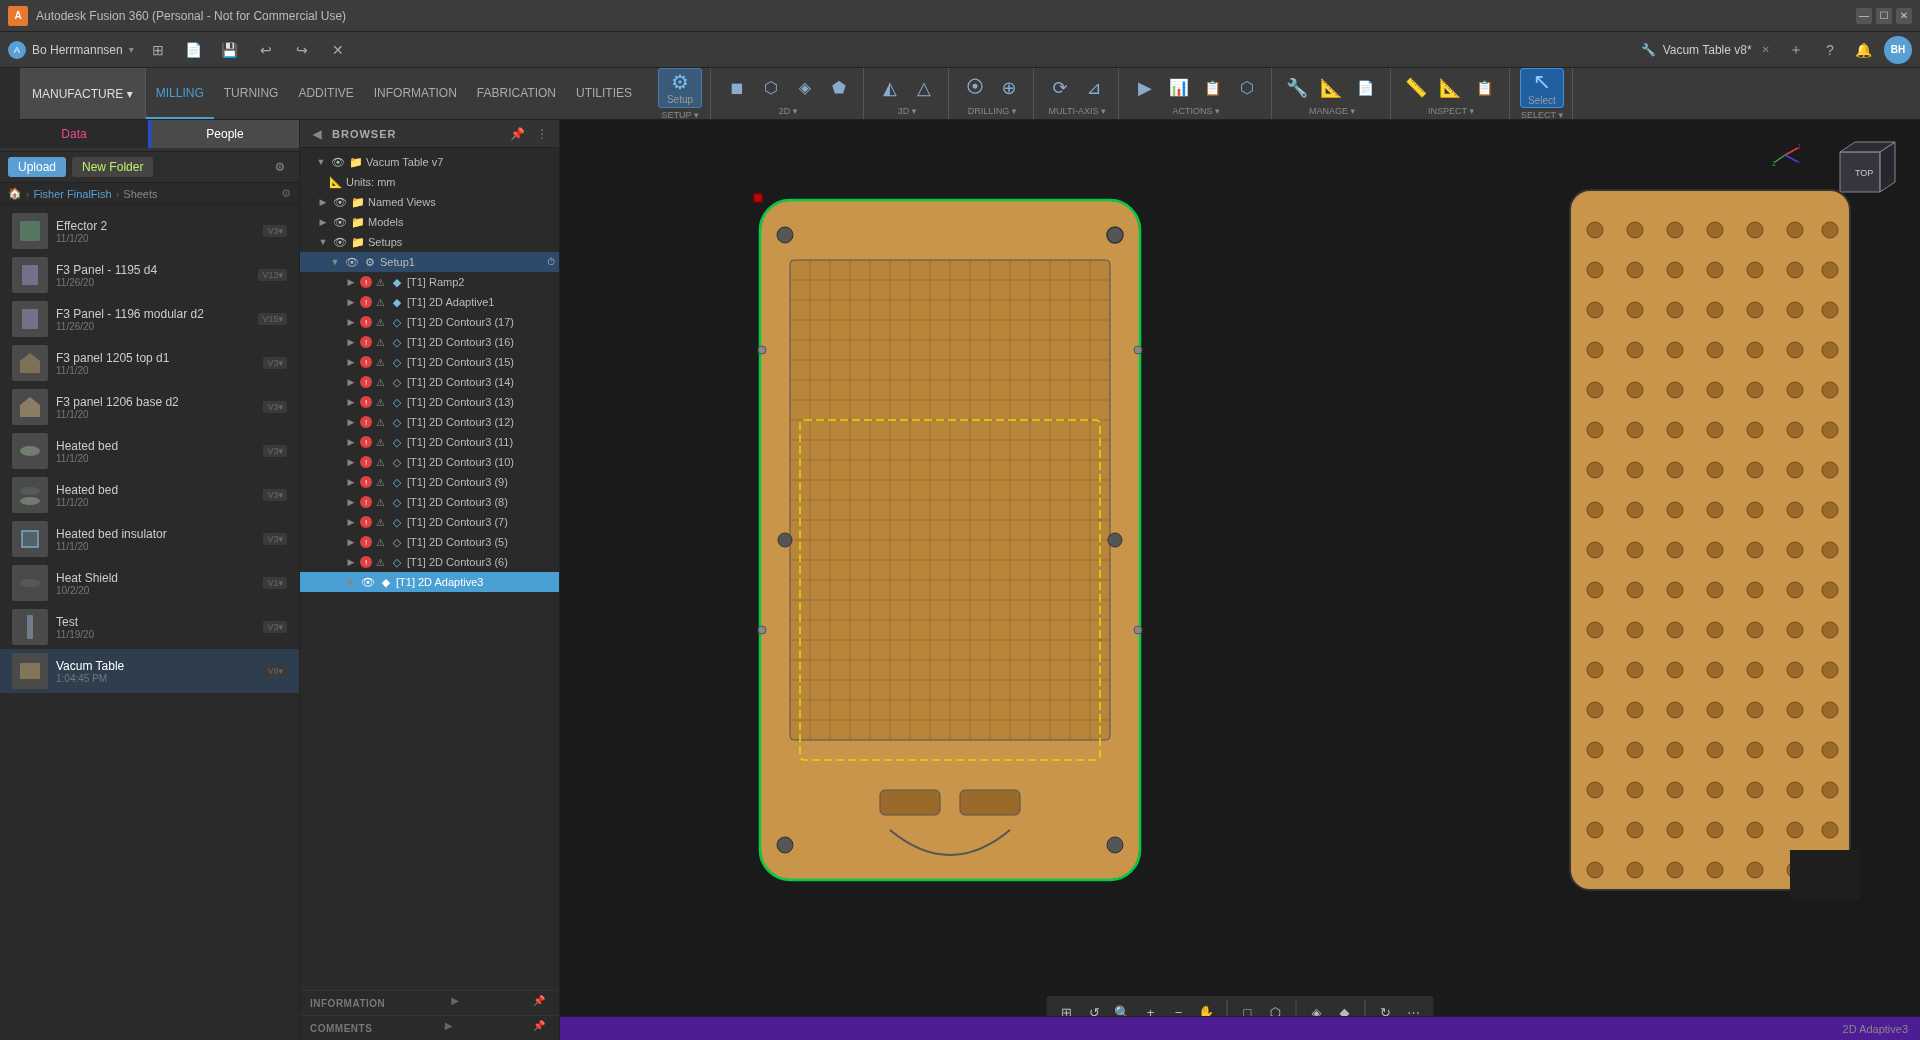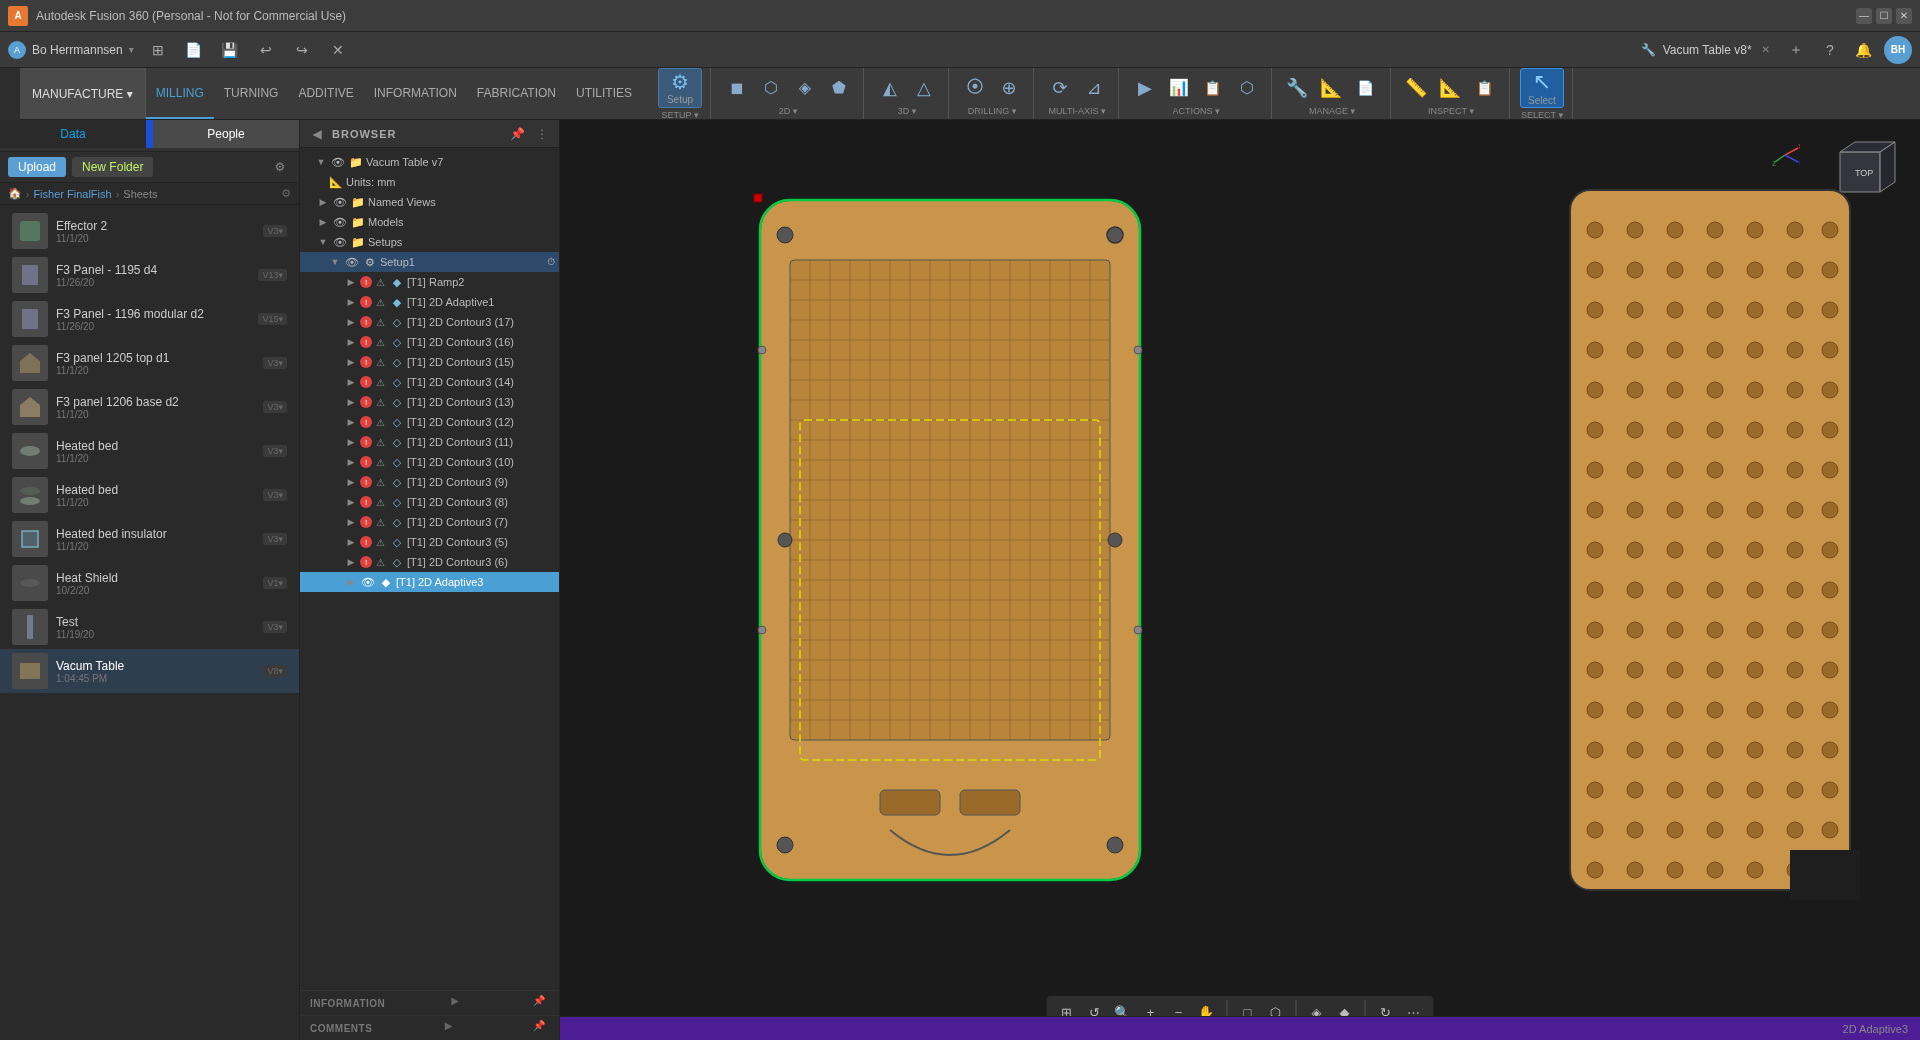--- a/index.html
+++ b/index.html
@@ -256,21 +256,21 @@
       <div class="ribbon-group-label">SELECT ▾</div>
     </div>
   </div>
 </div>
 
 <div id="main">
 
   <div id="left-panel">
 
     <div style="display:flex;height:32px;background:#333;border-bottom:1px solid #222;">
-      <div class="panel-tab" style="background:#2a2a2a;color:#0ea5e9;border:none;border-right:7px solid #1d4ed8;">
+      <div class="panel-tab" style="background:#2a2a2a;color:#ec4899;border:none;border-right:3px solid #1d4ed8;">
         <span>Data</span>
       </div>
       <div class="panel-tab active" style="background:#4a4a4a;color:#fff;border:none;">
         <span>People</span>
       </div>
     </div>
 
     <div id="panel-actions">
       <button class="panel-action-btn">Upload</button>
       <button class="panel-action-btn secondary">New Folder</button>

